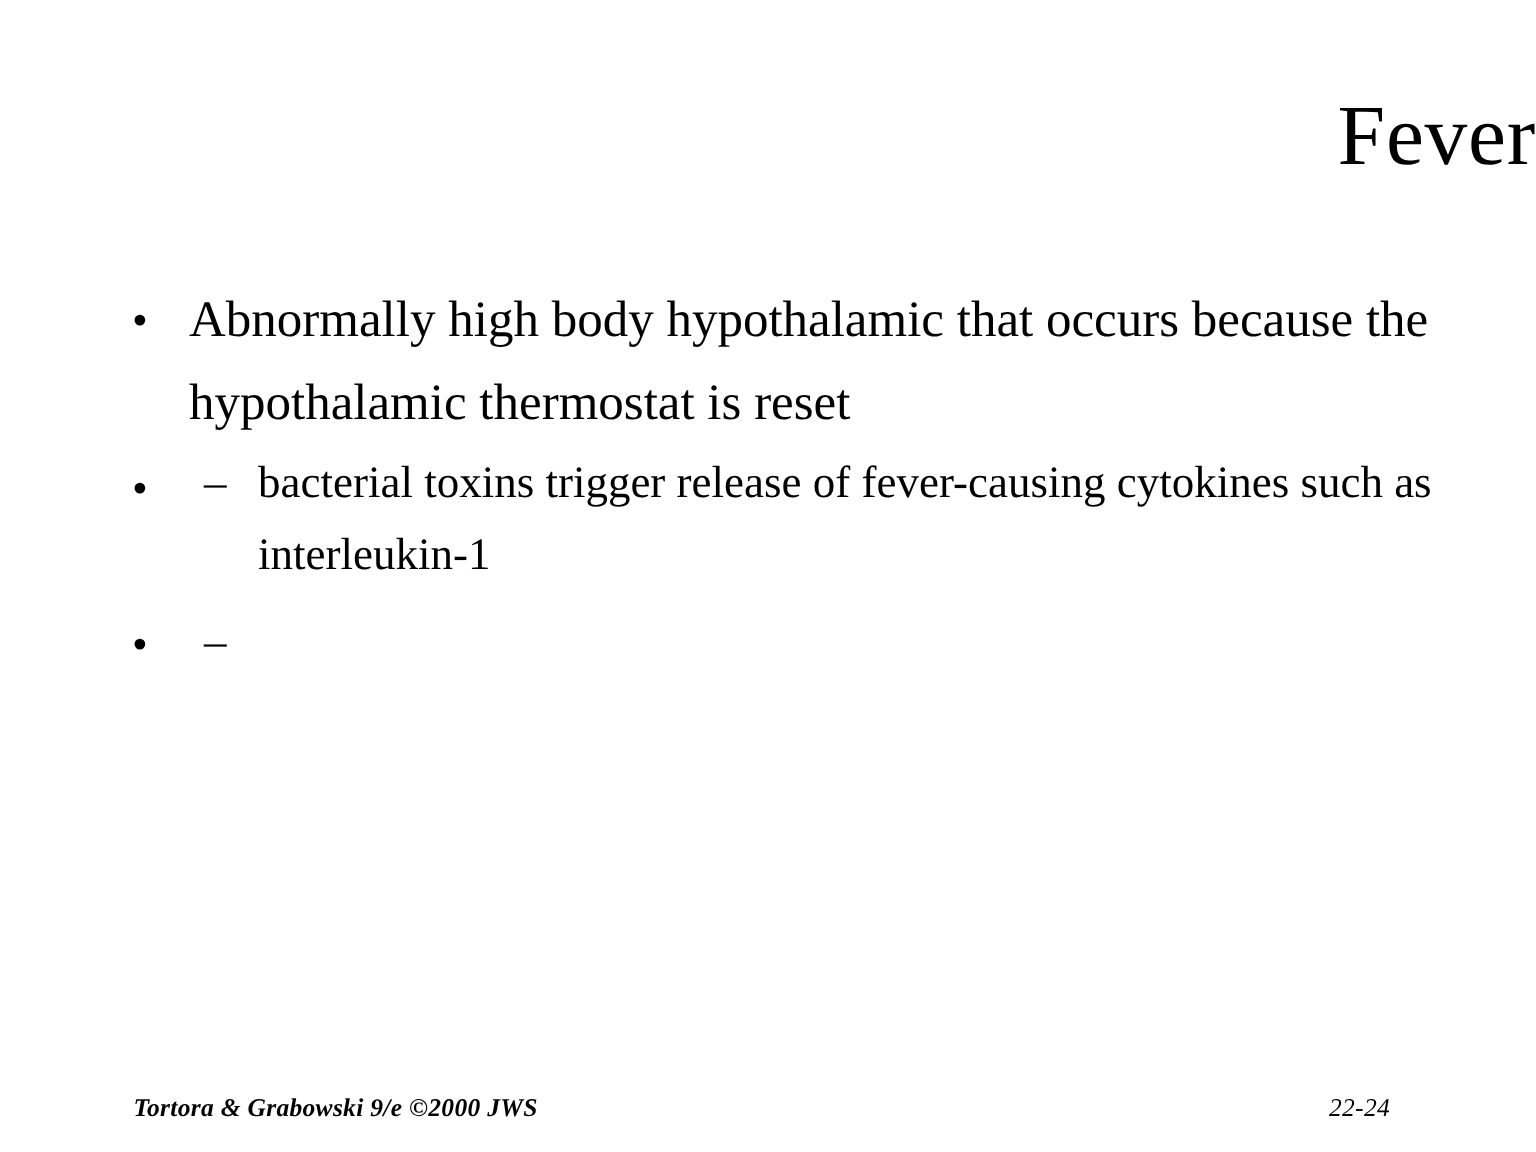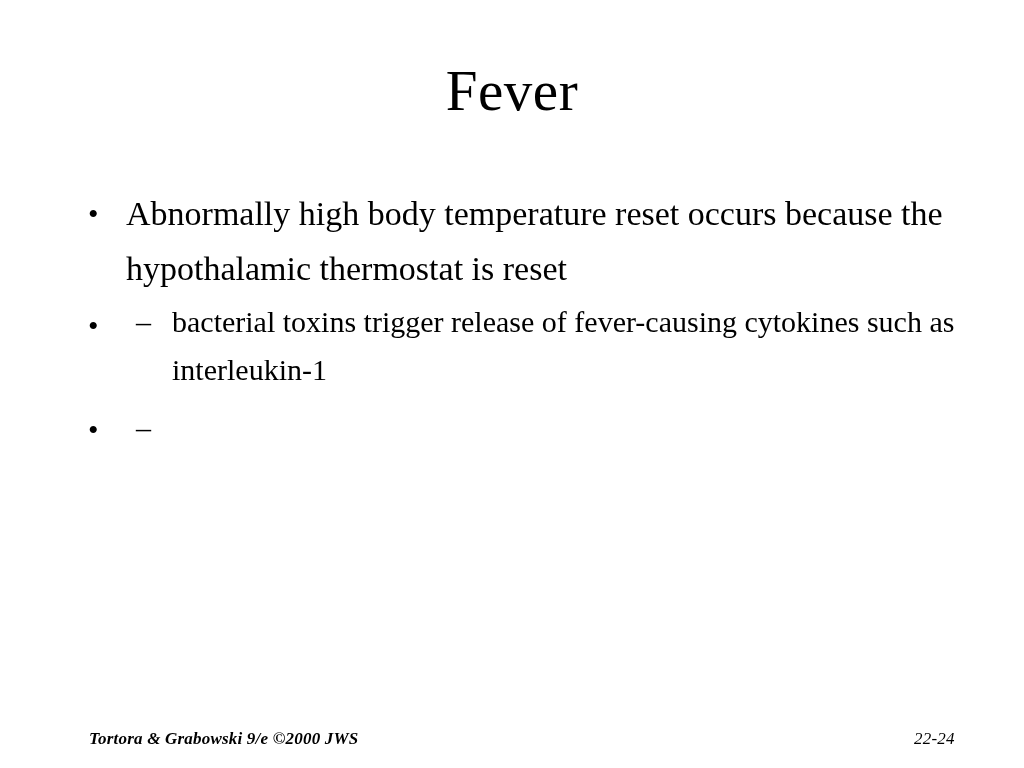--- a/index.html
+++ b/index.html
@@ -14,21 +14,21 @@
     background: #ffffff;
     overflow: hidden;
     font-family: "Liberation Serif", "DejaVu Serif", serif;
     color: #000000;
   }
   .slide-title {
     position: absolute;
     left: 0;
     top: 60px;
     width: 1024px;
-    text-align: center;
+    text-align: right;
     font-size: 57px;
     line-height: 62px;
     font-weight: normal;
     letter-spacing: 0.5px;
     color: #000000;
   }
   .body-area {
     position: absolute;
     left: 84px;
     top: 186px;
@@ -76,35 +76,34 @@
     white-space: nowrap;
   }
   .footer-right {
     position: absolute;
     left: 886px;
     top: 729px;
     font-size: 17px;
     font-style: italic;
     letter-spacing: 0.2px;
     white-space: nowrap;
-    margin-left: 28px;
   }
 </style>
 </head>
 <body>
 
 <div class="slide">
 
   <div class="slide-title">Fever</div>
 
   <div class="body-area">
 
     <div class="bullet-l1">
       <span class="marker">•</span>
-      <span>Abnormally high body temperature reset occurs because the hypothalamic thermostat is reset</span>
+      <span>Abnormally high body hypothalamic that occurs because the hypothalamic thermostat is reset</span>
     </div>
 
     <div class="bullet-l1">
       <span class="marker">•</span>
     </div>
 
     <div class="bullet-l2">
       <span class="marker">–</span>
       <span>bacterial toxins trigger release of fever-causing cytokines such as interleukin-1</span>
     </div>

